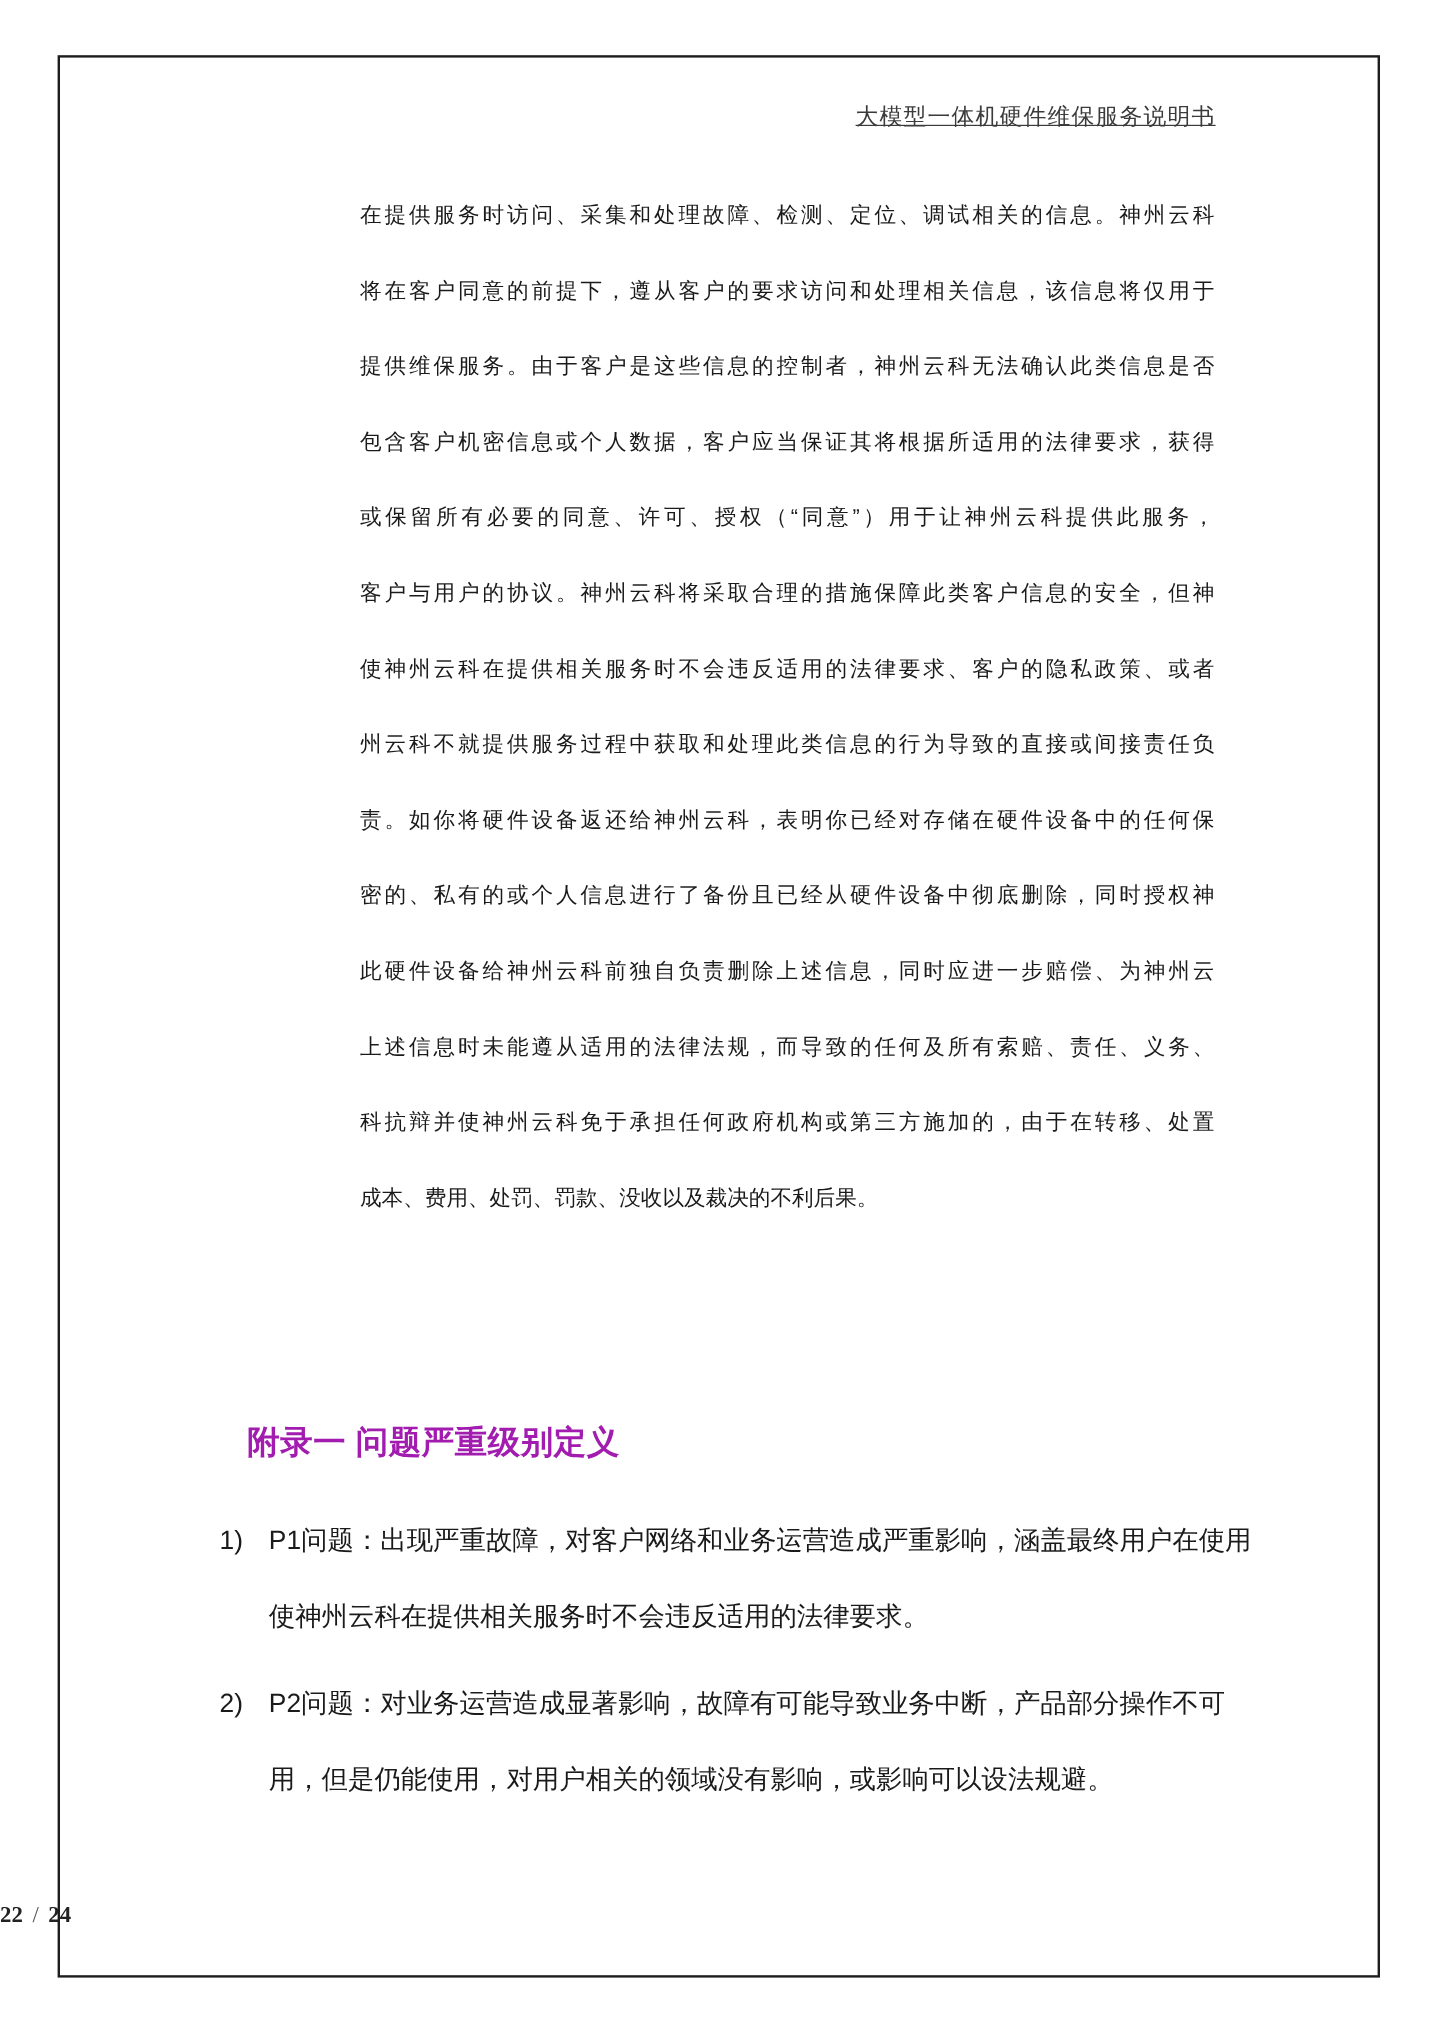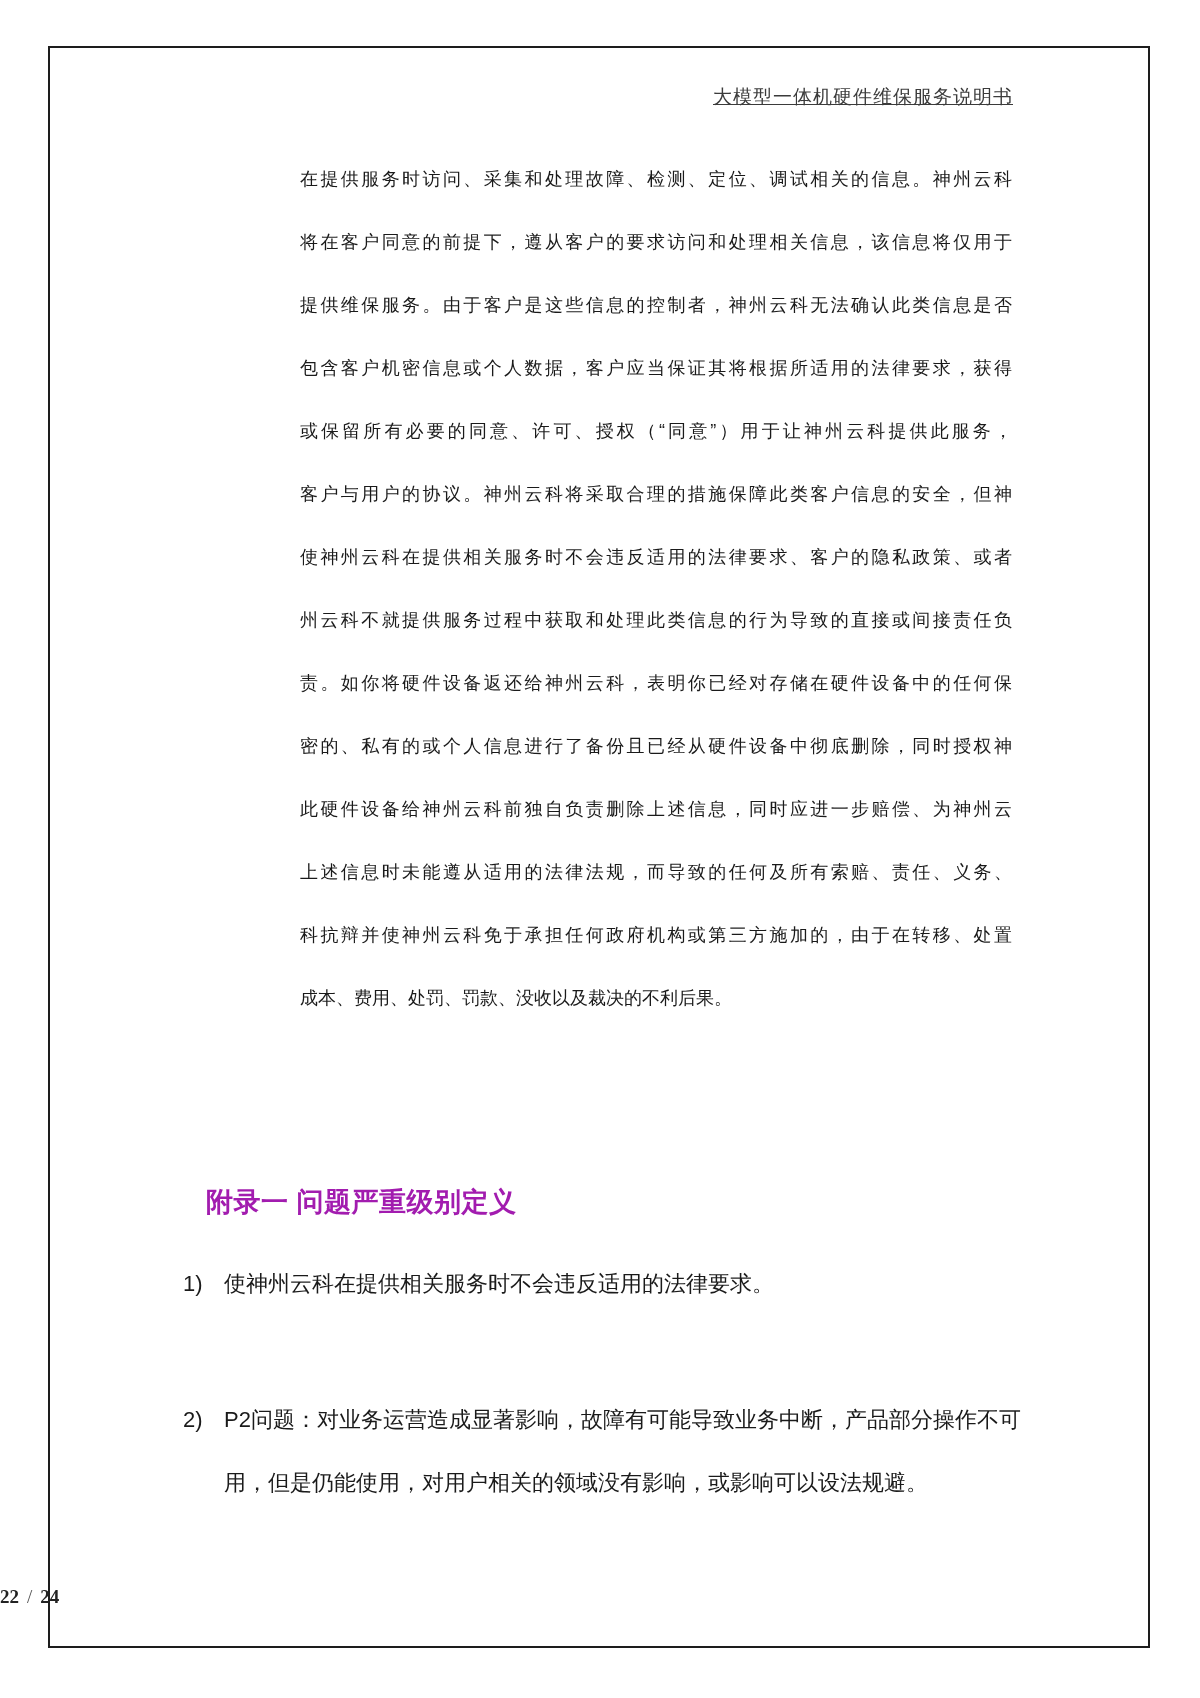--- a/index.html
+++ b/index.html
@@ -131,20 +131,21 @@
     <div class="pline">上述信息时未能遵从适用的法律法规，而导致的任何及所有索赔、责任、义务、</div>
     <div class="pline">科抗辩并使神州云科免于承担任何政府机构或第三方施加的，由于在转移、处置</div>
     <div class="pline natural">成本、费用、处罚、罚款、没收以及裁决的不利后果。</div>
   </div>
 
   <div class="appendix-title">附录一 问题严重级别定义</div>
 
   <div class="list-item item-1">
     <span class="marker">1)</span>
     <div class="item-lines">
+      <div class="pline">P1问题：出现严重故障，对客户网络和业务运营造成严重影响，涵盖最终用户在使用</div>
       <div class="pline natural">使神州云科在提供相关服务时不会违反适用的法律要求。</div>
     </div>
   </div>
 
   <div class="list-item item-2">
     <span class="marker">2)</span>
     <div class="item-lines">
       <div class="pline">P2问题：对业务运营造成显著影响，故障有可能导致业务中断，产品部分操作不可</div>
       <div class="pline natural">用，但是仍能使用，对用户相关的领域没有影响，或影响可以设法规避。</div>
     </div>

